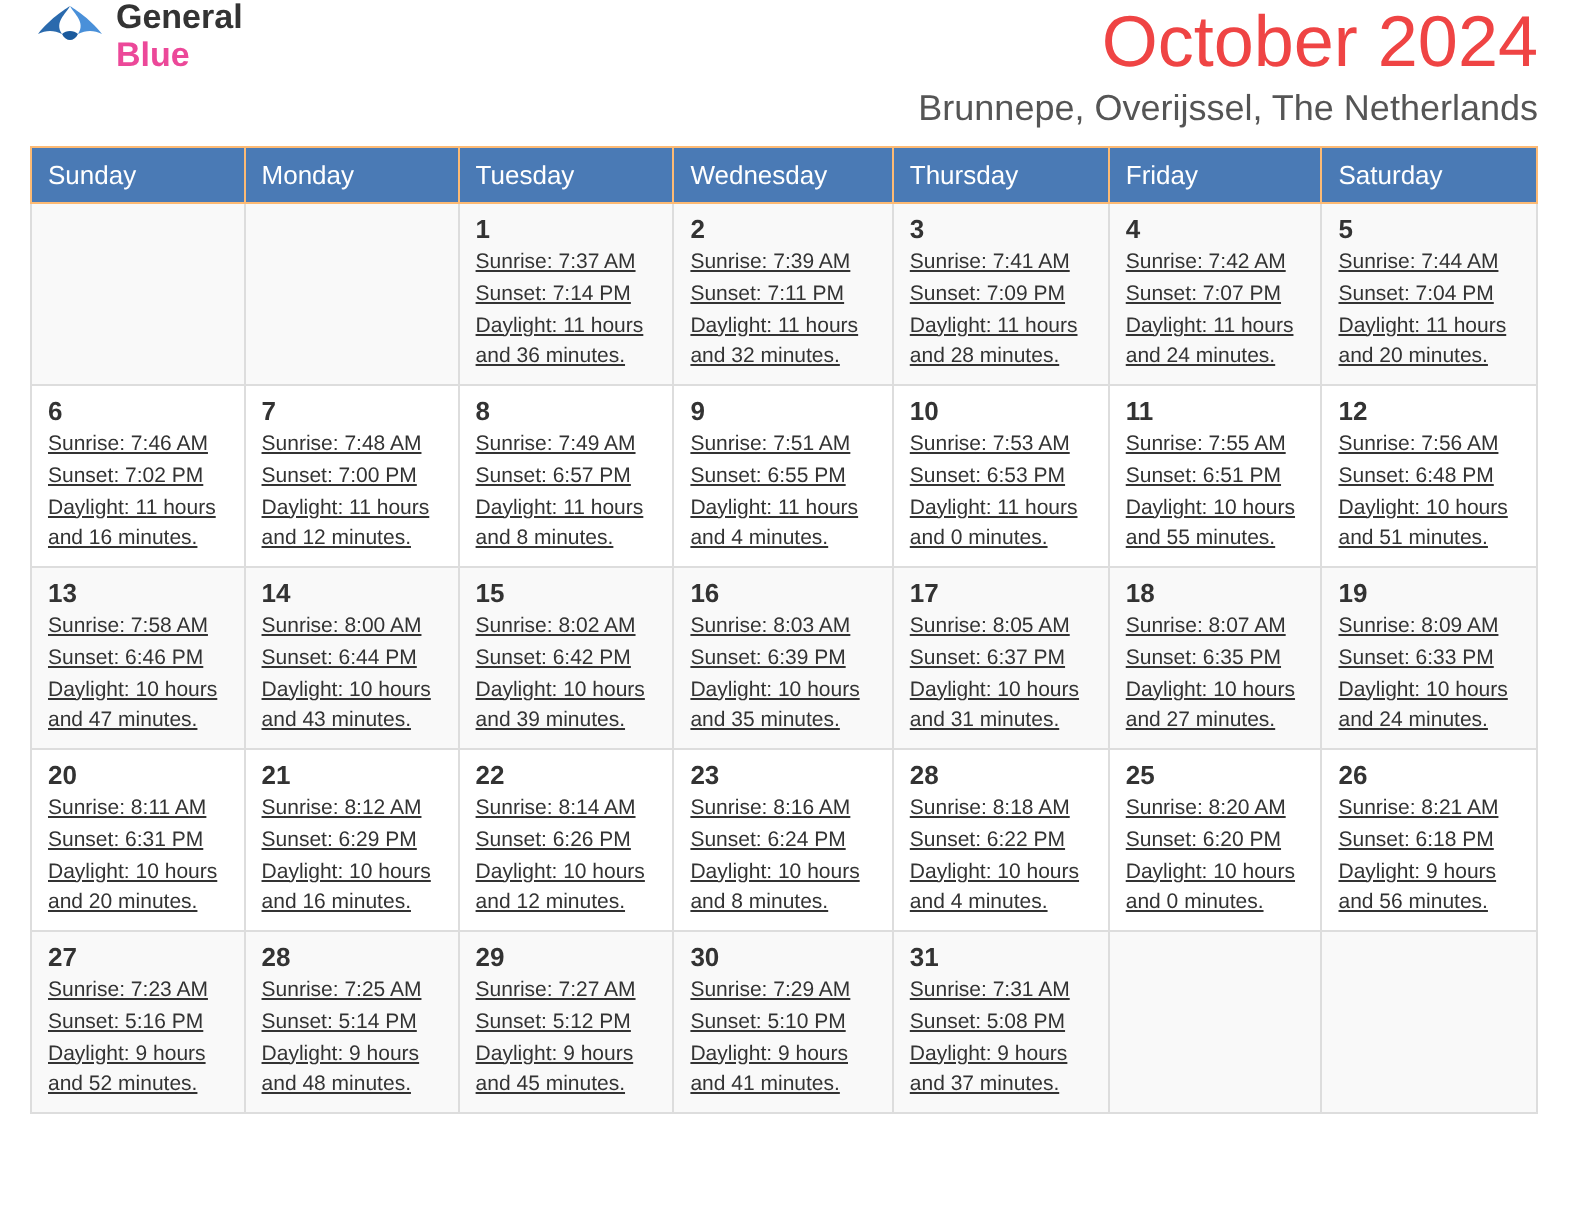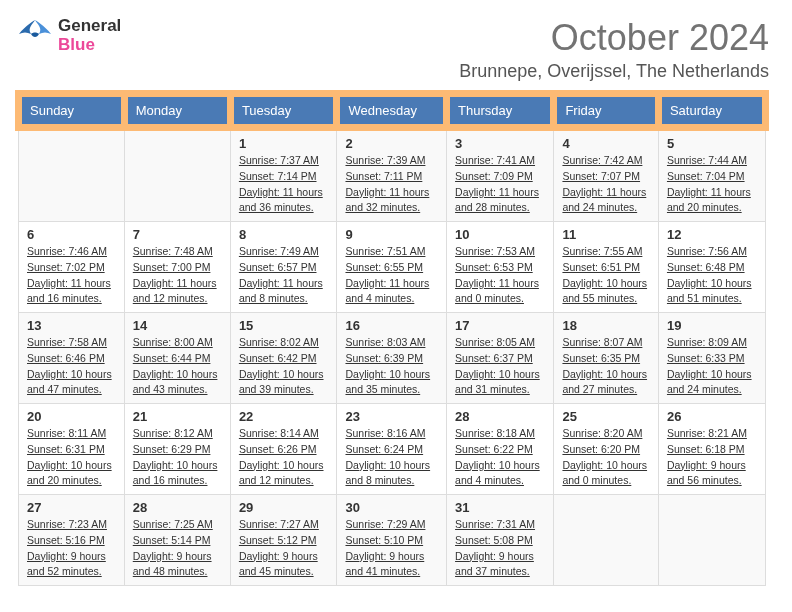--- a/index.html
+++ b/index.html
@@ -1,24 +1,24 @@
 <!DOCTYPE html>
 <html><head>
   <meta charset="utf-8">
   <style>
     * { box-sizing: border-box; margin: 0; padding: 0; }
     body { font-family: Arial, sans-serif; background: #fff; width: 792px; min-height: 612px; }
-    .container { width: 784px; padding: 17px 15px; }
+    .container { width: 784px; padding: 0 15px; }
     .header { display: flex; justify-content: space-between; align-items: flex-start; margin-bottom: 8px; }
     .header-right { text-align: right; }
-    .month-title { font-size: 36px; font-weight: 300; color: #737373; }
+    .month-title { font-size: 36px; font-weight: 300; color: #ef4444; }
     .location { font-size: 18px; color: #555; margin-top: 2px; }
     table { width: 100%; border-collapse: collapse; }
     thead tr { background-color: #4a7ab5; }
-    thead th { color: #fff; text-align: left; padding: 6px 8px; font-size: 13px; font-weight: normal; border: 7px solid #fdba74; }
+    thead th { color: #fff; text-align: left; padding: 6px 8px; font-size: 13px; font-weight: normal; border: 1px solid #fdba74; }
     tbody tr { border-bottom: 1px solid #ddd; }
     tbody td { vertical-align: top; padding: 5px 8px; font-size: 11px; color: #333; border-right: 1px solid #ddd; border-left: 1px solid #ddd; min-height: 80px; width: 113px; }
     tbody tr:nth-child(odd) { background-color: #f9f9f9; }
     tbody tr:nth-child(even) { background-color: #fff; }
     .day-num { font-size: 13px; font-weight: bold; display: block; margin-bottom: 2px; }
     .day-info { font-size: 10.5px; line-height: 1.5; color: #333; text-decoration: underline; }
     .logo-wrapper { display: flex; align-items: center; }
     .logo-text { display: flex; flex-direction: column; line-height: 1.1; }
     .bird-svg { margin-right: 3px; }
   </style>

